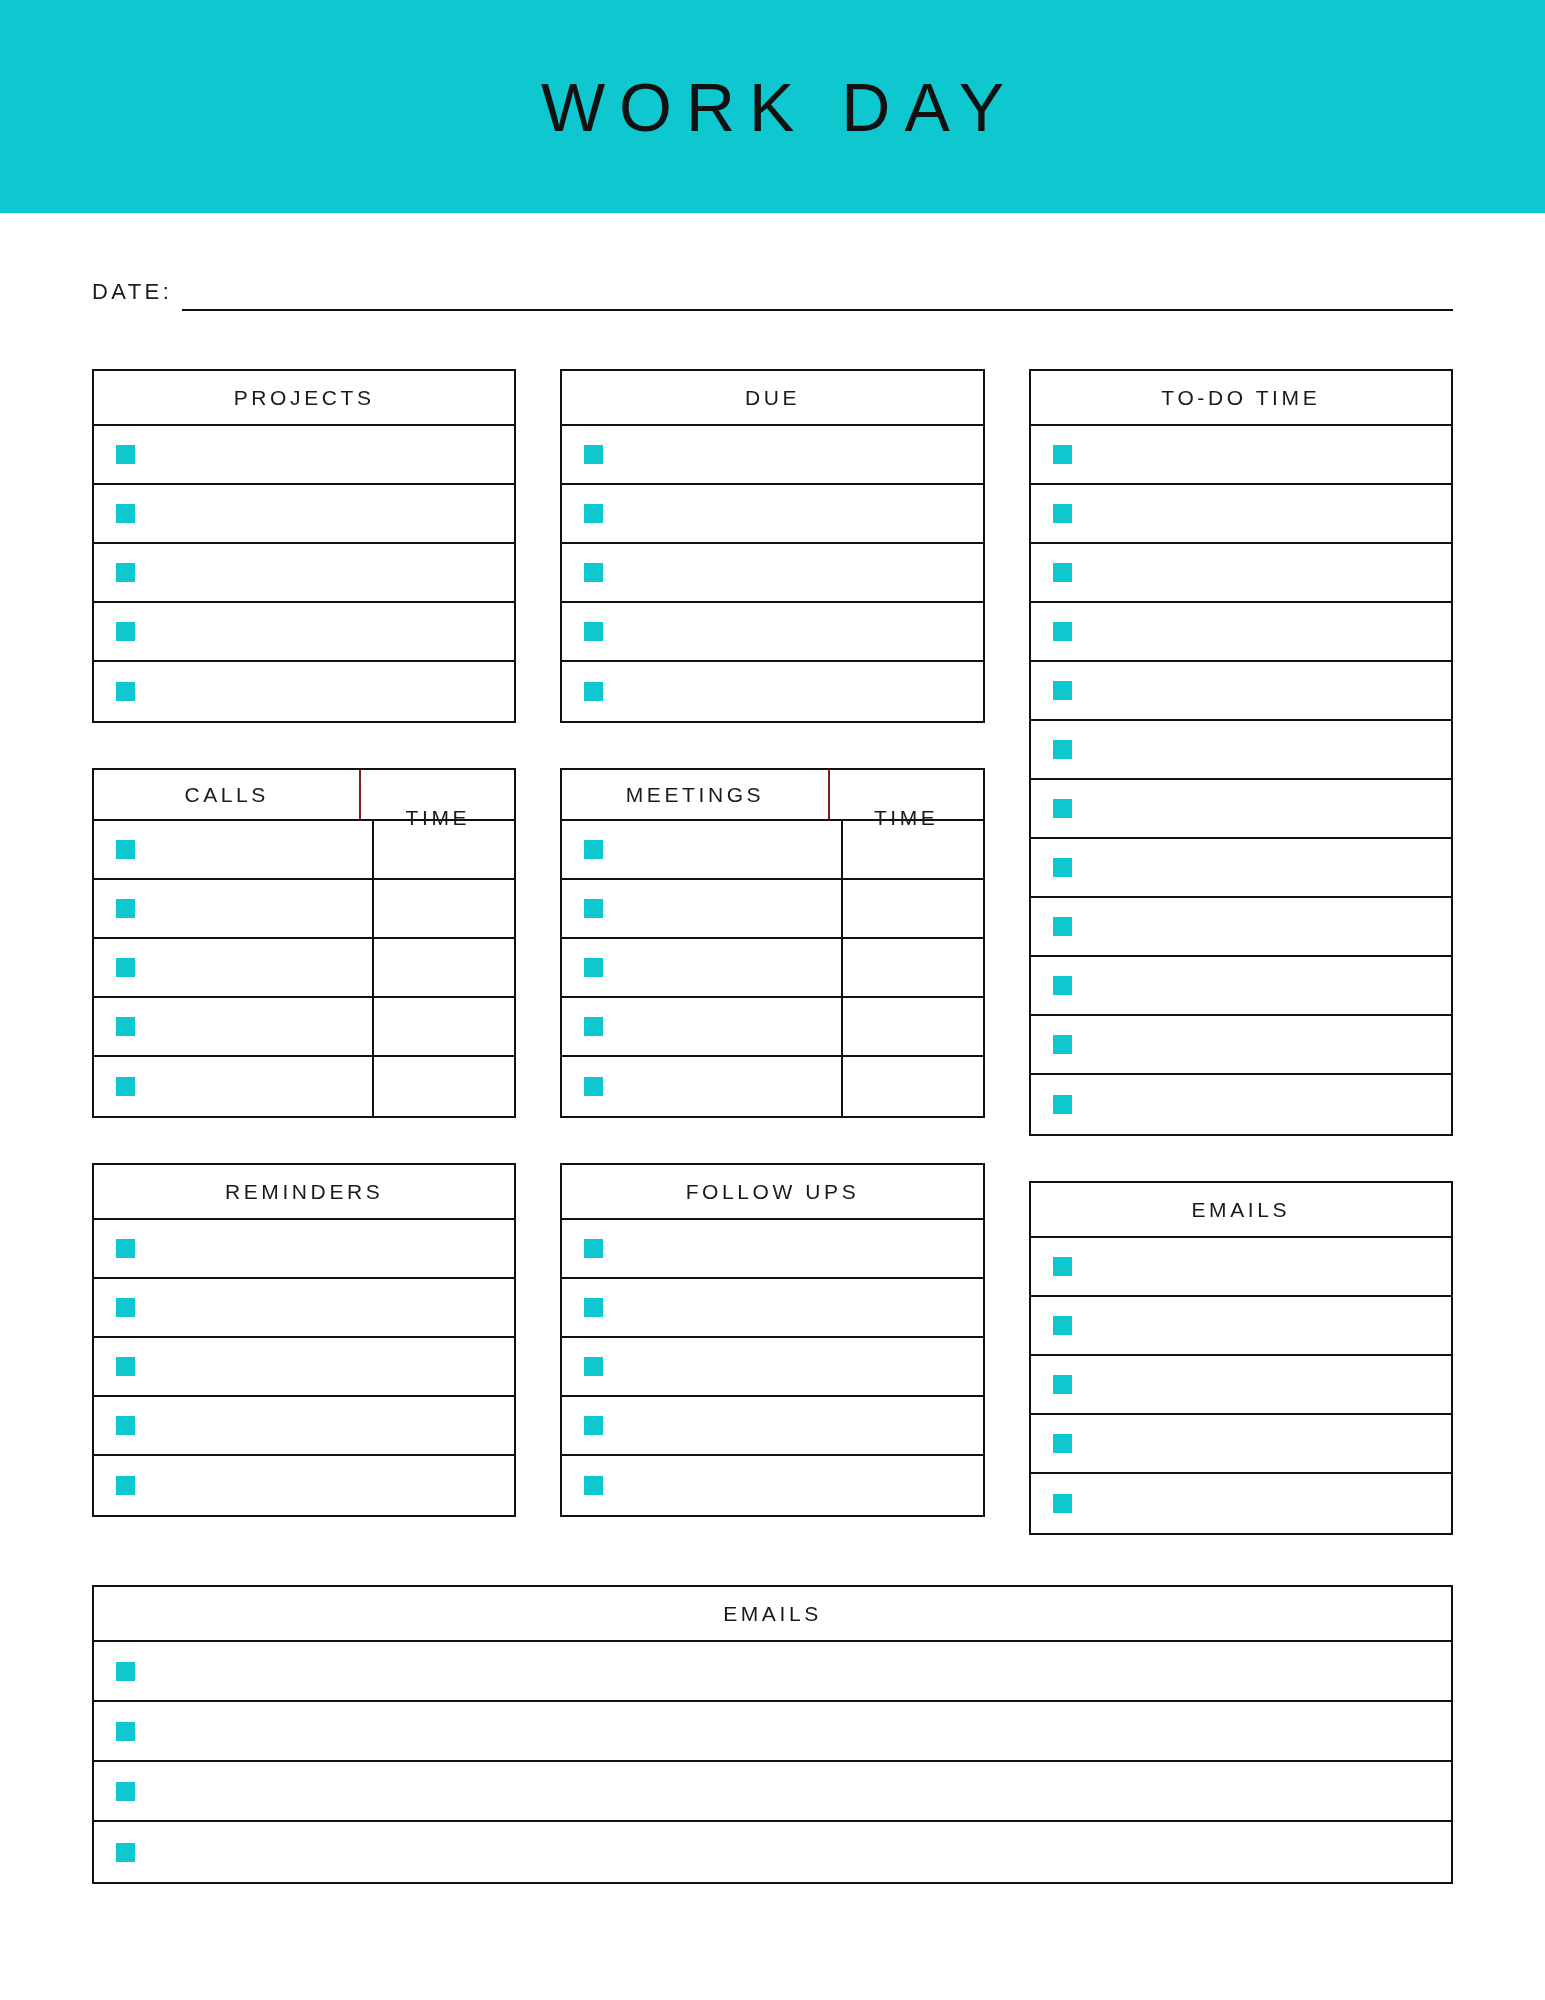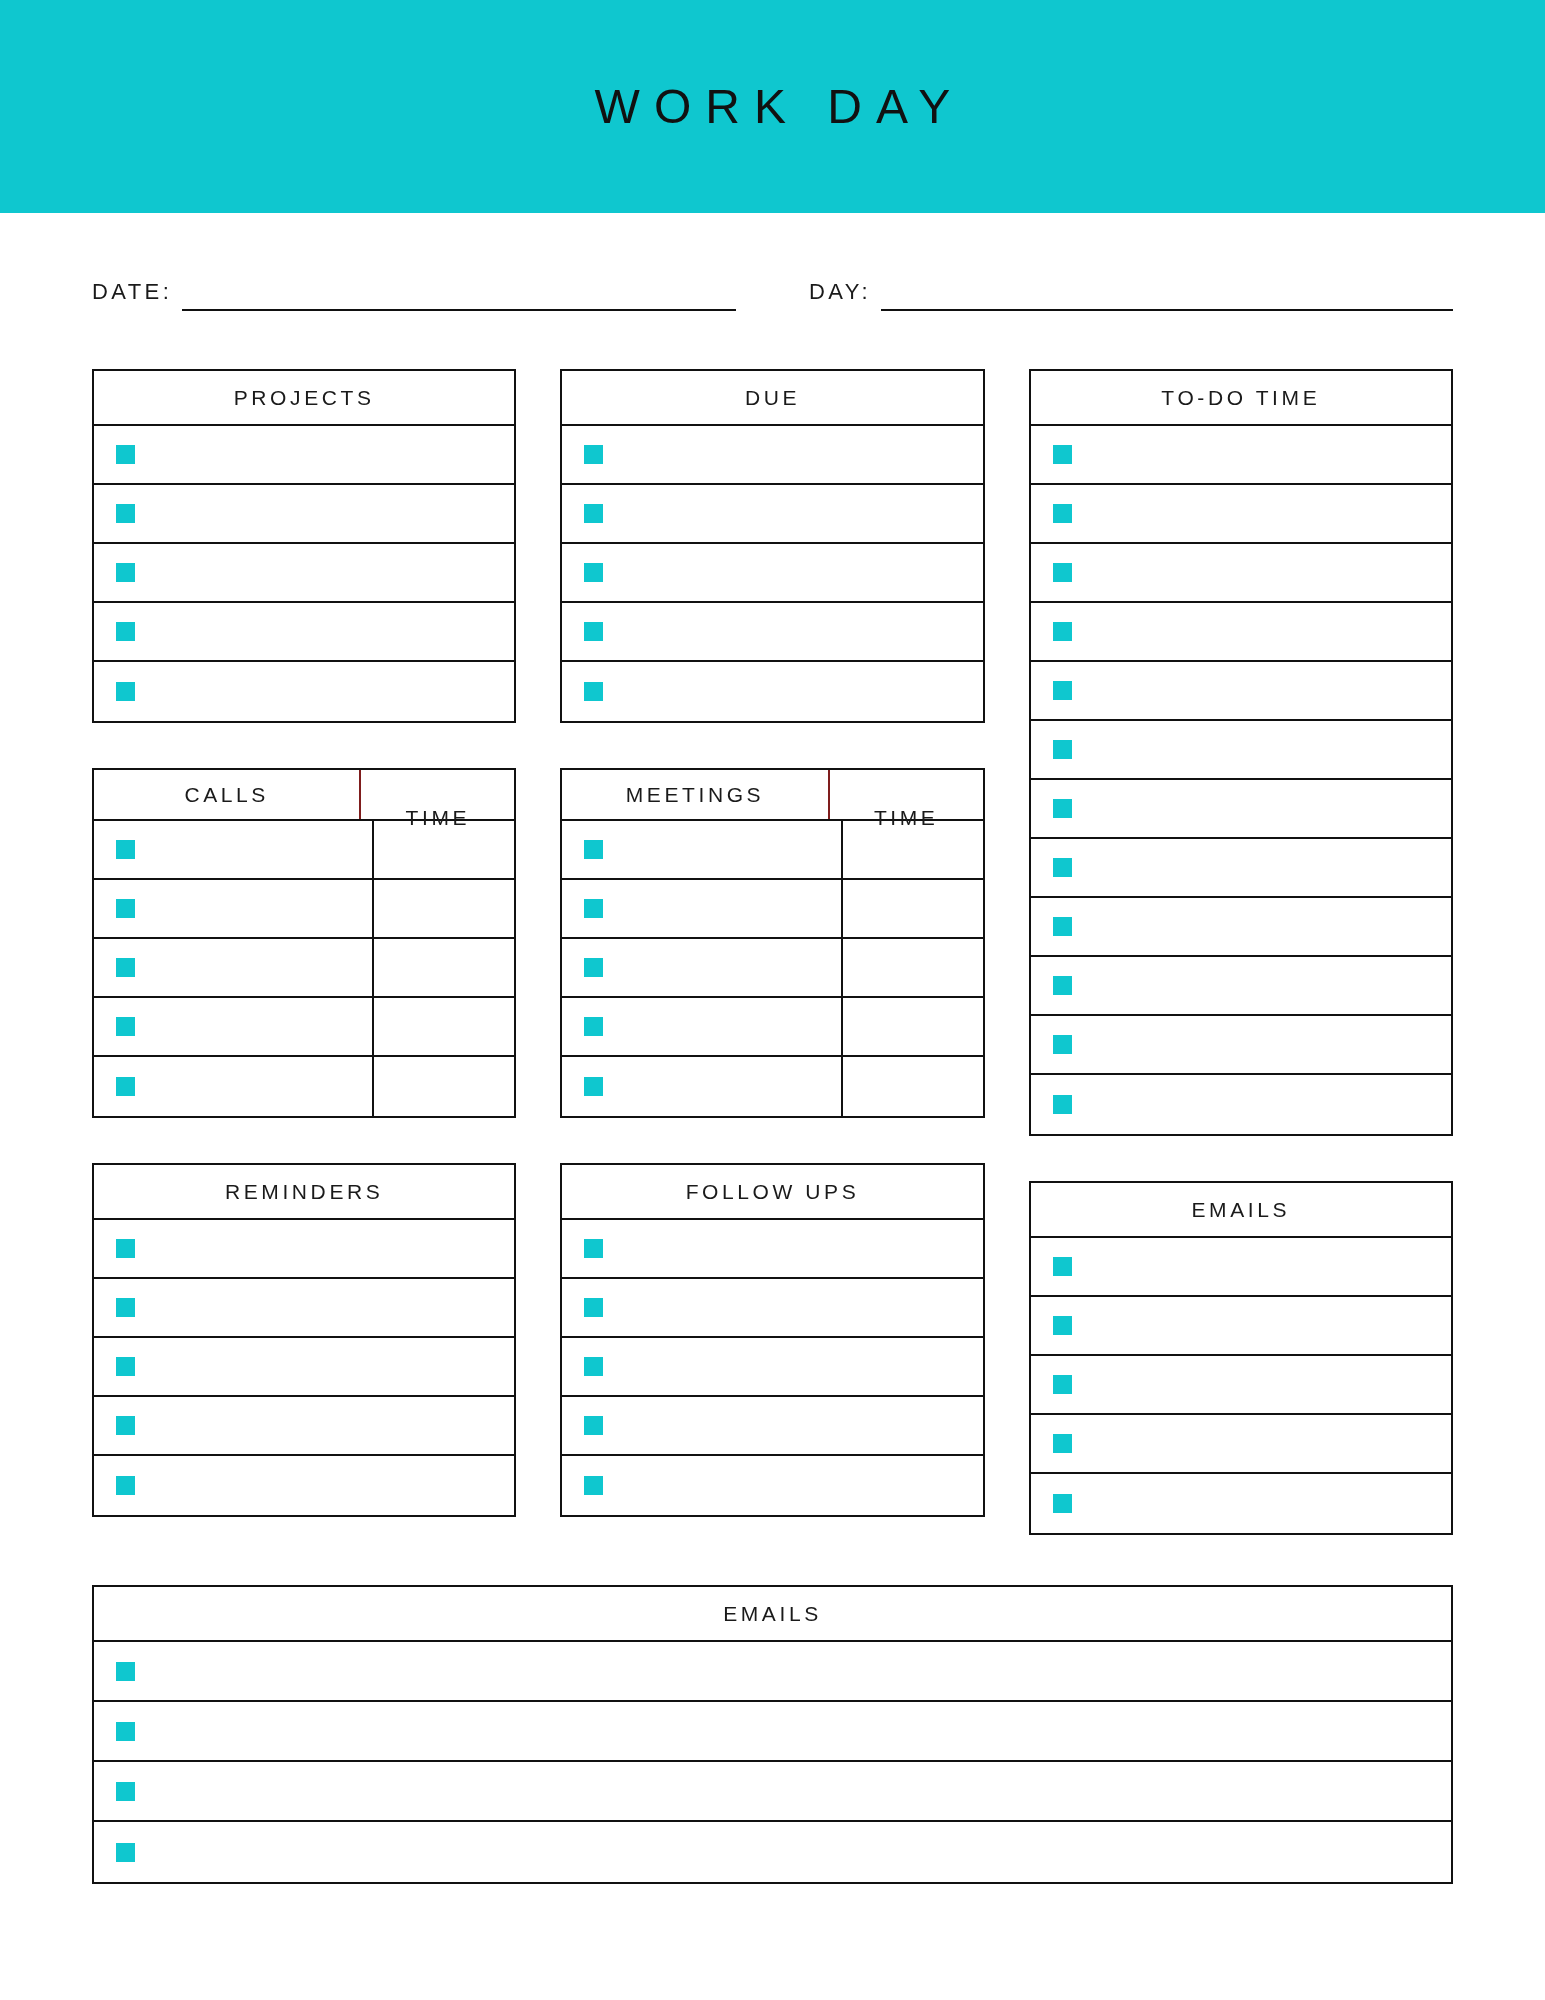--- a/index.html
+++ b/index.html
@@ -19,21 +19,21 @@
 
   
   .banner {
     height: 213px;
     background: #0fc7cf;
     display: flex;
     align-items: center;
     justify-content: center;
   }
   .banner-title {
-    font-size: 48px;
+    font-size: 68px;
     letter-spacing: 14px;
     color: #111111;
     font-weight: 400;
     text-align: center;
     line-height: 1;
     padding-left: 14px;
     font-family: "Liberation Sans", sans-serif;
   }
 
   
@@ -163,24 +163,20 @@
   <div class="banner-title">WORK DAY</div>
 </div>
 
 <div class="page">
 
   <div class="meta-row">
     <div class="meta-field">
       <span class="meta-label">DATE:</span>
       <span class="meta-line"></span>
     </div>
-    <div class="meta-field">
-      <span class="meta-label">DAY:</span>
-      <span class="meta-line"></span>
-    </div>
   </div>
 
   <div class="grid">
 
     <div class="col">
 
       <div class="box">
         <div class="box-head">
           <span class="box-head-title">PROJECTS</span>
         </div>

